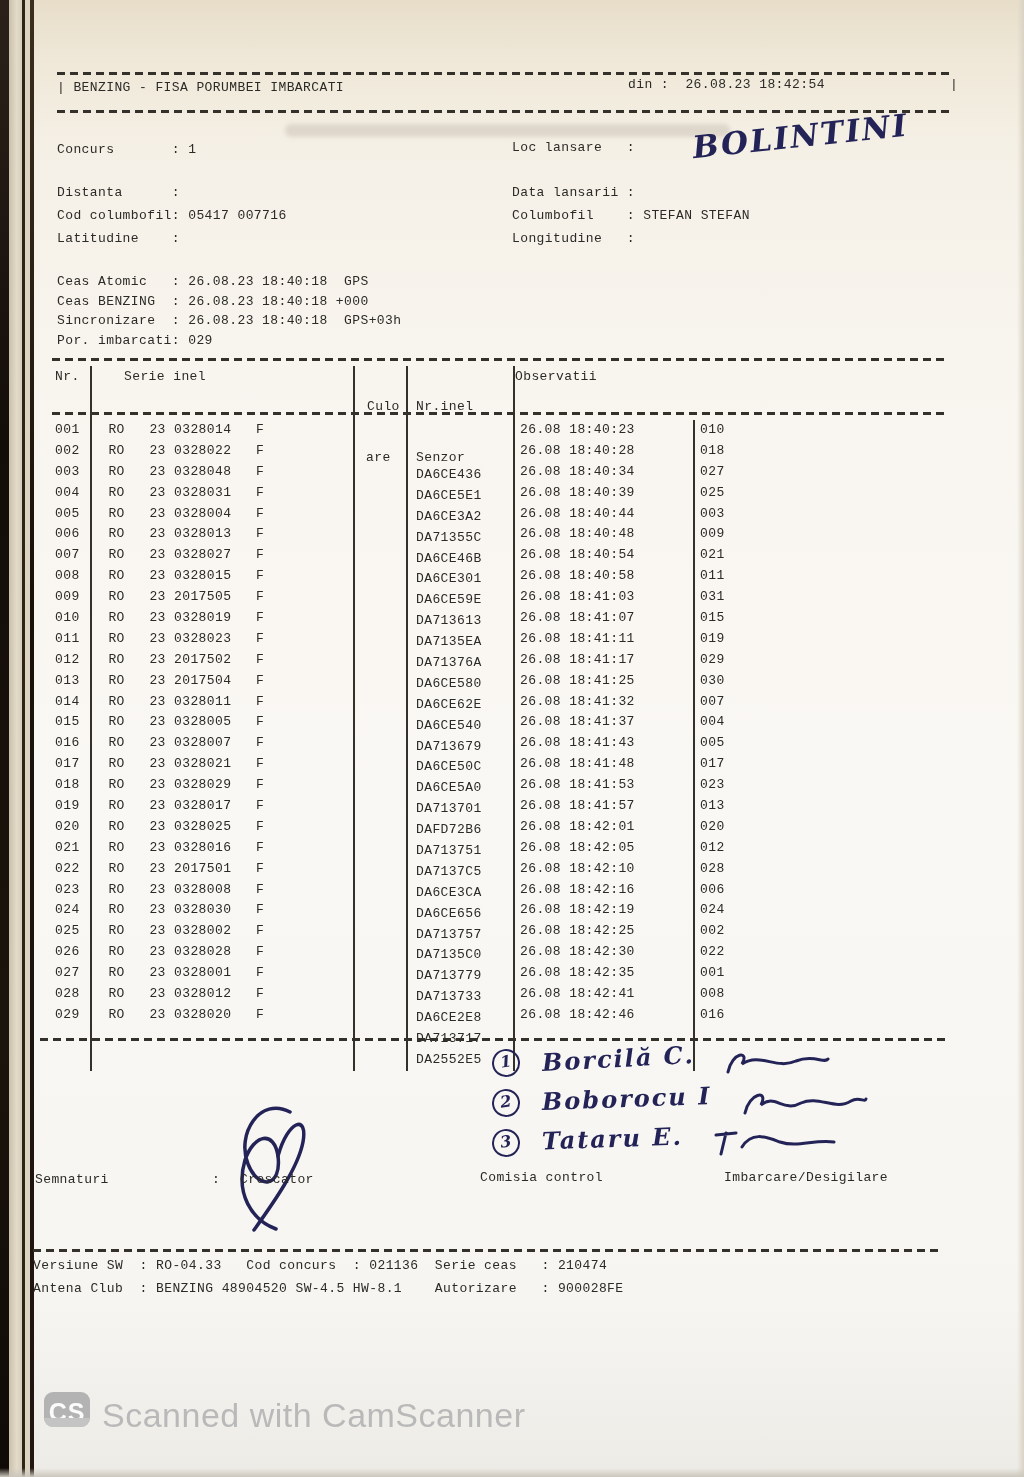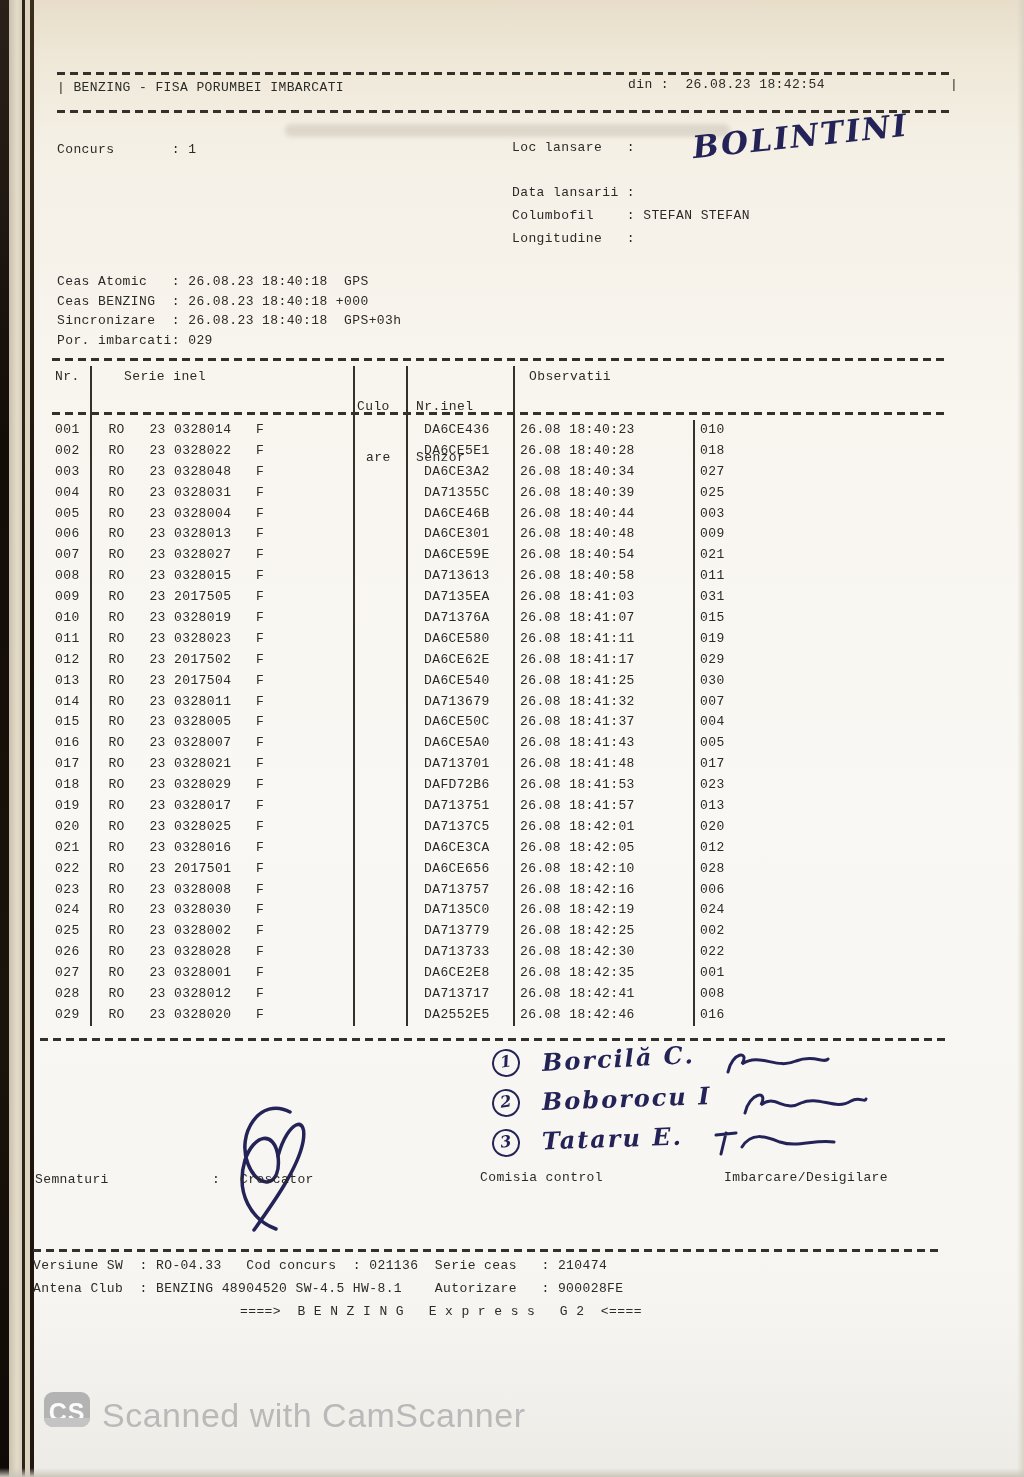--- a/index.html
+++ b/index.html
@@ -25,21 +25,21 @@
   
   .thead,.trow{display:grid;grid-template-columns:40px 263px 53px 107px 180px 245px;}
   .thead>div,.trow>div{border-right:2px solid #34312a;}
   .thead>div:last-child,.trow>div:last-child{border-right:none;}
   .thead{height:46px;}
   .thead .hl{line-height:21px;}
   .trow{height:20.9px;line-height:20.9px;}
   .c-nr{padding-left:3px;}
   .c-serie{padding-left:0;}
   .c-culo{}
-  .c-senzor{padding-left:16px;}
+  .c-senzor{padding-left:8px;margin-top:45px;}
   .c-imb{padding-left:5px;}
   .c-obs{padding-left:5px;border-right:none;}
   
   .hand{font-family:"DejaVu Serif",serif;font-style:italic;font-weight:bold;color:#232357;letter-spacing:2px;}
   .circ{display:inline-block;width:24px;height:24px;border:2.5px solid #232357;border-radius:50%;text-align:center;line-height:22px;font-size:16px;letter-spacing:0;margin-right:12px;transform:rotate(-8deg);vertical-align:middle;}
   .committee-line{height:40px;white-space:nowrap;}
   .sig{vertical-align:middle;margin-left:18px;}
   
   .cs-box{left:44px;top:1392px;width:46px;height:35px;background:#b3b3b3;border-radius:9px;text-align:center;}
   .cs-box .cs-txt{font-family:"Liberation Sans",sans-serif;font-weight:bold;font-size:25px;color:#fbfbfb;line-height:40px;letter-spacing:1px;}
@@ -63,43 +63,46 @@
   <div class="abs dash" style="left:57px;top:72px;width:893px;"></div>
   <div class="abs mono" style="left:57px;top:80px;">| BENZING - FISA PORUMBEI IMBARCATI</div>
   <div class="abs mono" style="left:628px;top:77px;">din :  26.08.23 18:42:54</div>
   <div class="abs mono" style="left:950px;top:77px;">|</div>
   <div class="abs dash" style="left:57px;top:110px;width:893px;"></div>
 
   <div class="abs mono" style="left:57px;top:142px;font-family:Liberation Mono, monospace;">Concurs       : 1</div>
   <div class="abs mono" style="left:512px;top:140px;">Loc lansare   :</div>
   <div class="abs hand" style="left:692px;top:118px;font-size:31px;transform:rotate(-6deg);">BOLINTINI</div>
 
+  <div class="abs mono block" style="left:57px;top:181px;">Distanta      :
+Cod columbofil: 05417 007716
+Latitudine    :</div>
   <div class="abs mono block" style="left:512px;top:181px;">Data lansarii :
 Columbofil    : STEFAN STEFAN
 Longitudine   :</div>
 
   <div class="abs mono clockline" style="left:57px;top:272px;">Ceas Atomic   : 26.08.23 18:40:18  GPS
 Ceas BENZING  : 26.08.23 18:40:18 +000
 Sincronizare  : 26.08.23 18:40:18  GPS+03h
 Por. imbarcati: 029</div>
 
   <div class="abs dash" style="left:52px;top:358px;width:893px;"></div>
 
   <div class="abs thead mono" style="left:52px;top:366px;width:888px;">
     <div><div class="hl c-nr">Nr.</div></div>
     <div><div class="hl" style="padding-left:32px;">Serie inel</div></div>
     <div>
-      <div class="hl" style="padding-left:2px;">Culo</div>
+      <div class="hl" style="padding-left:12px;">Culo</div>
       <div class="hl" style="padding-left:11px;">are</div>
     </div>
     <div>
       <div class="hl" style="padding-left:8px;">Nr.inel</div>
       <div class="hl" style="padding-left:8px;font-family:Liberation Mono, monospace;">Senzor</div>
     </div>
-    <div><div class="hl" style="padding-left:14px;">Observatii</div></div>
+    <div><div class="hl" style="padding-left:0;">Observatii</div></div>
   </div>
 
   <div class="abs dash" style="left:52px;top:412px;width:893px;"></div>
 
   <div class="abs mono" style="left:52px;top:420px;width:888px;"><div class="trow"><div class="c-nr">001</div><div class="c-serie">  RO   23 0328014   F</div><div class="c-culo"></div><div class="c-senzor">DA6CE436</div><div class="c-imb">26.08 18:40:23</div><div class="c-obs">010</div></div><div class="trow"><div class="c-nr">002</div><div class="c-serie">  RO   23 0328022   F</div><div class="c-culo"></div><div class="c-senzor">DA6CE5E1</div><div class="c-imb">26.08 18:40:28</div><div class="c-obs">018</div></div><div class="trow"><div class="c-nr">003</div><div class="c-serie">  RO   23 0328048   F</div><div class="c-culo"></div><div class="c-senzor">DA6CE3A2</div><div class="c-imb">26.08 18:40:34</div><div class="c-obs">027</div></div><div class="trow"><div class="c-nr">004</div><div class="c-serie">  RO   23 0328031   F</div><div class="c-culo"></div><div class="c-senzor">DA71355C</div><div class="c-imb">26.08 18:40:39</div><div class="c-obs">025</div></div><div class="trow"><div class="c-nr">005</div><div class="c-serie">  RO   23 0328004   F</div><div class="c-culo"></div><div class="c-senzor">DA6CE46B</div><div class="c-imb">26.08 18:40:44</div><div class="c-obs">003</div></div><div class="trow"><div class="c-nr">006</div><div class="c-serie">  RO   23 0328013   F</div><div class="c-culo"></div><div class="c-senzor">DA6CE301</div><div class="c-imb">26.08 18:40:48</div><div class="c-obs">009</div></div><div class="trow"><div class="c-nr">007</div><div class="c-serie">  RO   23 0328027   F</div><div class="c-culo"></div><div class="c-senzor">DA6CE59E</div><div class="c-imb">26.08 18:40:54</div><div class="c-obs">021</div></div><div class="trow"><div class="c-nr">008</div><div class="c-serie">  RO   23 0328015   F</div><div class="c-culo"></div><div class="c-senzor">DA713613</div><div class="c-imb">26.08 18:40:58</div><div class="c-obs">011</div></div><div class="trow"><div class="c-nr">009</div><div class="c-serie">  RO   23 2017505   F</div><div class="c-culo"></div><div class="c-senzor">DA7135EA</div><div class="c-imb">26.08 18:41:03</div><div class="c-obs">031</div></div><div class="trow"><div class="c-nr">010</div><div class="c-serie">  RO   23 0328019   F</div><div class="c-culo"></div><div class="c-senzor">DA71376A</div><div class="c-imb">26.08 18:41:07</div><div class="c-obs">015</div></div><div class="trow"><div class="c-nr">011</div><div class="c-serie">  RO   23 0328023   F</div><div class="c-culo"></div><div class="c-senzor">DA6CE580</div><div class="c-imb">26.08 18:41:11</div><div class="c-obs">019</div></div><div class="trow"><div class="c-nr">012</div><div class="c-serie">  RO   23 2017502   F</div><div class="c-culo"></div><div class="c-senzor">DA6CE62E</div><div class="c-imb">26.08 18:41:17</div><div class="c-obs">029</div></div><div class="trow"><div class="c-nr">013</div><div class="c-serie">  RO   23 2017504   F</div><div class="c-culo"></div><div class="c-senzor">DA6CE540</div><div class="c-imb">26.08 18:41:25</div><div class="c-obs">030</div></div><div class="trow"><div class="c-nr">014</div><div class="c-serie">  RO   23 0328011   F</div><div class="c-culo"></div><div class="c-senzor">DA713679</div><div class="c-imb">26.08 18:41:32</div><div class="c-obs">007</div></div><div class="trow"><div class="c-nr">015</div><div class="c-serie">  RO   23 0328005   F</div><div class="c-culo"></div><div class="c-senzor">DA6CE50C</div><div class="c-imb">26.08 18:41:37</div><div class="c-obs">004</div></div><div class="trow"><div class="c-nr">016</div><div class="c-serie">  RO   23 0328007   F</div><div class="c-culo"></div><div class="c-senzor">DA6CE5A0</div><div class="c-imb">26.08 18:41:43</div><div class="c-obs">005</div></div><div class="trow"><div class="c-nr">017</div><div class="c-serie">  RO   23 0328021   F</div><div class="c-culo"></div><div class="c-senzor">DA713701</div><div class="c-imb">26.08 18:41:48</div><div class="c-obs">017</div></div><div class="trow"><div class="c-nr">018</div><div class="c-serie">  RO   23 0328029   F</div><div class="c-culo"></div><div class="c-senzor">DAFD72B6</div><div class="c-imb">26.08 18:41:53</div><div class="c-obs">023</div></div><div class="trow"><div class="c-nr">019</div><div class="c-serie">  RO   23 0328017   F</div><div class="c-culo"></div><div class="c-senzor">DA713751</div><div class="c-imb">26.08 18:41:57</div><div class="c-obs">013</div></div><div class="trow"><div class="c-nr">020</div><div class="c-serie">  RO   23 0328025   F</div><div class="c-culo"></div><div class="c-senzor">DA7137C5</div><div class="c-imb">26.08 18:42:01</div><div class="c-obs">020</div></div><div class="trow"><div class="c-nr">021</div><div class="c-serie">  RO   23 0328016   F</div><div class="c-culo"></div><div class="c-senzor">DA6CE3CA</div><div class="c-imb">26.08 18:42:05</div><div class="c-obs">012</div></div><div class="trow"><div class="c-nr">022</div><div class="c-serie">  RO   23 2017501   F</div><div class="c-culo"></div><div class="c-senzor">DA6CE656</div><div class="c-imb">26.08 18:42:10</div><div class="c-obs">028</div></div><div class="trow"><div class="c-nr">023</div><div class="c-serie">  RO   23 0328008   F</div><div class="c-culo"></div><div class="c-senzor">DA713757</div><div class="c-imb">26.08 18:42:16</div><div class="c-obs">006</div></div><div class="trow"><div class="c-nr">024</div><div class="c-serie">  RO   23 0328030   F</div><div class="c-culo"></div><div class="c-senzor">DA7135C0</div><div class="c-imb">26.08 18:42:19</div><div class="c-obs">024</div></div><div class="trow"><div class="c-nr">025</div><div class="c-serie">  RO   23 0328002   F</div><div class="c-culo"></div><div class="c-senzor">DA713779</div><div class="c-imb">26.08 18:42:25</div><div class="c-obs">002</div></div><div class="trow"><div class="c-nr">026</div><div class="c-serie">  RO   23 0328028   F</div><div class="c-culo"></div><div class="c-senzor">DA713733</div><div class="c-imb">26.08 18:42:30</div><div class="c-obs">022</div></div><div class="trow"><div class="c-nr">027</div><div class="c-serie">  RO   23 0328001   F</div><div class="c-culo"></div><div class="c-senzor">DA6CE2E8</div><div class="c-imb">26.08 18:42:35</div><div class="c-obs">001</div></div><div class="trow"><div class="c-nr">028</div><div class="c-serie">  RO   23 0328012   F</div><div class="c-culo"></div><div class="c-senzor">DA713717</div><div class="c-imb">26.08 18:42:41</div><div class="c-obs">008</div></div><div class="trow"><div class="c-nr">029</div><div class="c-serie">  RO   23 0328020   F</div><div class="c-culo"></div><div class="c-senzor">DA2552E5</div><div class="c-imb">26.08 18:42:46</div><div class="c-obs">016</div></div></div>
 
   <div class="abs dash" style="left:40px;top:1038px;width:905px;"></div>
 
   <div class="abs" style="left:492px;top:1044px;">
     <div class="committee-line">
@@ -132,21 +135,20 @@
 
   <div class="abs mono" style="left:35px;top:1172px;">Semnaturi</div>
   <div class="abs mono" style="left:212px;top:1172px;">:</div>
   <div class="abs mono" style="left:240px;top:1172px;">Crescator</div>
   <div class="abs mono" style="left:480px;top:1170px;">Comisia control</div>
   <div class="abs mono" style="left:724px;top:1170px;">Imbarcare/Desigilare</div>
 
   <div class="abs dash" style="left:33px;top:1249px;width:910px;"></div>
   <div class="abs mono" style="left:33px;top:1258px;">Versiune SW  : RO-04.33   Cod concurs  : 021136  Serie ceas   : 210474</div>
   <div class="abs mono" style="left:33px;top:1281px;">Antena Club  : BENZING 48904520 SW-4.5 HW-8.1    Autorizare   : 900028FE</div>
-  <div class="abs mono" style="left:240px;top:1304px;">====&gt;  B E N Z I N G   E x p r e s s   G 2  &lt;====</div>
 
   <div class="abs cs-box">
     <div class="cs-txt">CS</div>
     <div class="cs-lip"></div>
   </div>
   <div class="abs wm-text">Scanned with CamScanner</div>
 
 </div>
 
 </body></html>

